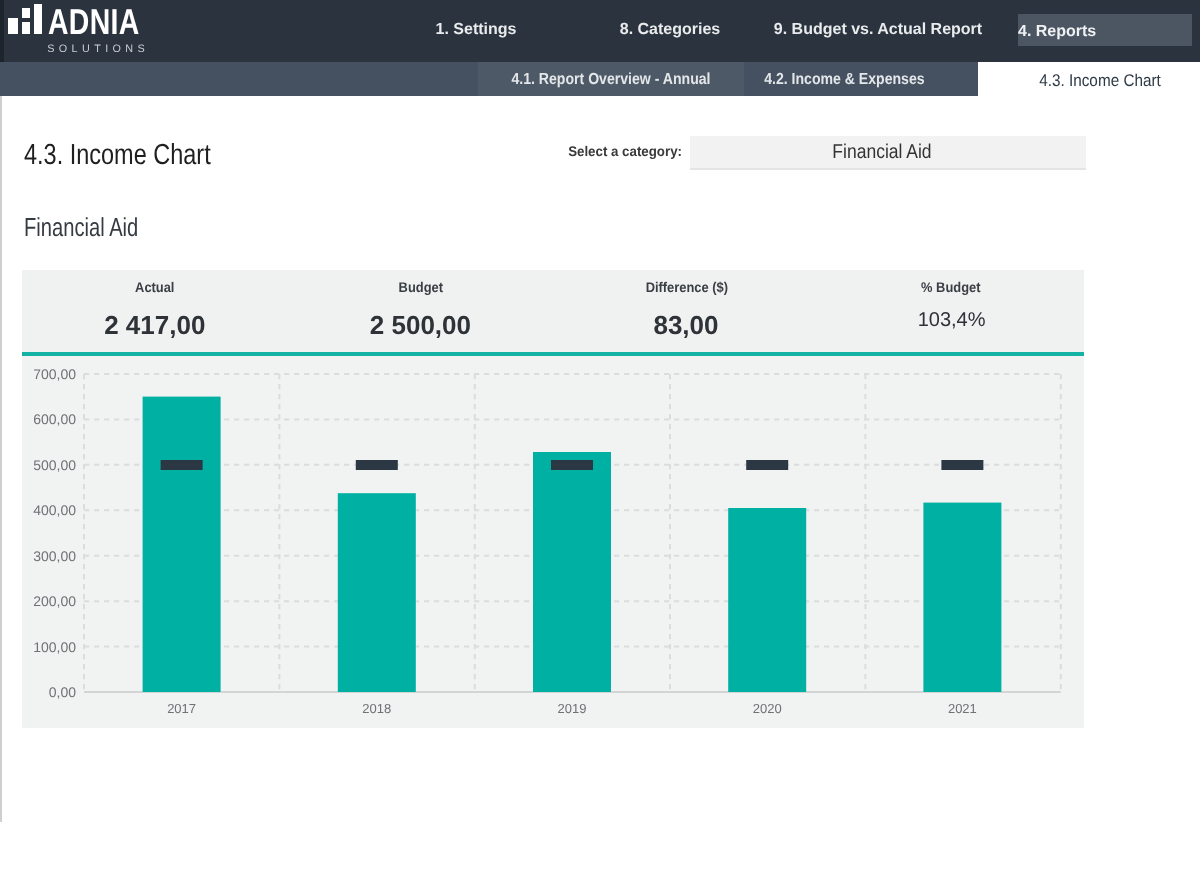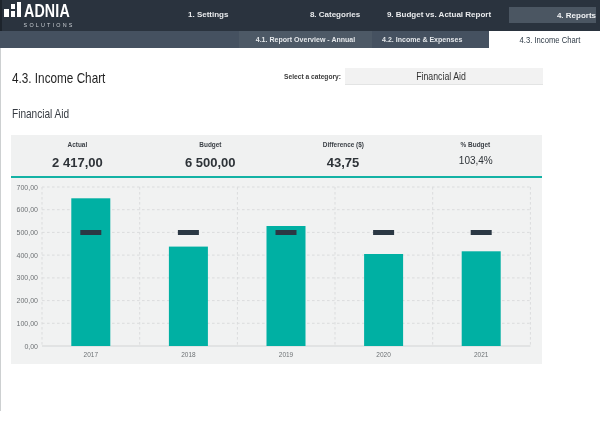--- a/index.html
+++ b/index.html
@@ -14,25 +14,25 @@
 <div class="abs" style="left:0;top:0;width:2px;height:31px;background:#1d242c;"></div>
 
 <div class="abs" style="left:4.2px;top:9.2px;width:5px;height:7.5px;background:#fff;"></div>
 <div class="abs" style="left:10.8px;top:4.2px;width:4.2px;height:5px;background:#fff;"></div>
 <div class="abs" style="left:10.8px;top:10.8px;width:4.2px;height:5.9px;background:#fff;"></div>
 <div class="abs" style="left:16.7px;top:2px;width:4.1px;height:14.7px;background:#fff;"></div>
 
 <div class="abs" style="left:24.2px;top:0.9px;width:80px;font-size:18px;font-weight:bold;color:#fff;letter-spacing:0.2px;transform:scaleX(0.79);transform-origin:left top;">ADNIA</div>
 <div class="abs" style="left:23.6px;top:21.8px;width:80px;font-size:5.4px;color:#c9ced3;letter-spacing:2.2px;">SOLUTIONS</div>
 
-<div class="abs" style="left:188px;top:10px;width:100px;text-align:left;font-size:8px;font-weight:bold;color:#e9ebed;">1. Settings</div>
+<div class="abs" style="left:188px;top:10px;width:100px;text-align:center;font-size:8px;font-weight:bold;color:#e9ebed;">1. Settings</div>
 <div class="abs" style="left:285px;top:10px;width:100px;text-align:center;font-size:8px;font-weight:bold;color:#e9ebed;">8. Categories</div>
 <div class="abs" style="left:370px;top:10px;width:138px;text-align:center;font-size:8px;font-weight:bold;color:#e9ebed;">9. Budget vs. Actual Report</div>
 <div class="abs" style="left:509px;top:7px;width:87px;height:16px;background:#4b5662;"></div>
-<div class="abs" style="left:509px;top:11px;width:87px;text-align:right;font-size:8px;font-weight:bold;color:#f0f2f4;">4. Reports</div>
+<div class="abs" style="left:509px;top:11px;width:87px;text-align:left;font-size:8px;font-weight:bold;color:#f0f2f4;">4. Reports</div>
 
 <div class="abs" style="left:0;top:31px;width:600px;height:17px;background:#455160;"></div>
 <div class="abs" style="left:238.5px;top:31px;width:133px;height:17px;background:#4d5966;"></div>
 <div class="abs" style="left:238.5px;top:35px;width:133px;text-align:center;font-size:8px;font-weight:bold;color:#e4e7ea;transform:scaleX(0.88);">4.1. Report Overview - Annual</div>
 <div class="abs" style="left:371.5px;top:35px;width:100.4px;text-align:center;font-size:8px;font-weight:bold;color:#e4e7ea;transform:scaleX(0.88);">4.2. Income &amp; Expenses</div>
 <div class="abs" style="left:488.5px;top:31px;width:111.5px;height:17px;background:#ffffff;"></div>
 <div class="abs" style="left:494px;top:35px;width:112px;text-align:center;font-size:8.5px;color:#2e3a46;transform:scaleX(0.9);">4.3. Income Chart</div>
 
 <div class="abs" style="left:0;top:48px;width:1px;height:363px;background:#cdd0d1;"></div>
 
@@ -42,22 +42,22 @@
 <div class="abs" style="left:340px;top:71px;width:202px;text-align:center;font-size:10px;color:#333;transform:scaleX(0.875);">Financial Aid</div>
 
 <div class="abs" style="left:11.5px;top:106.2px;font-size:13px;color:#363b42;transform:scaleX(0.775);transform-origin:left top;white-space:nowrap;">Financial Aid</div>
 
 <div class="abs" style="left:11px;top:135px;width:531px;height:41px;background:#f0f1f1;border-bottom:2px solid #14b2a5;"></div>
 <div class="abs" style="left:11px;top:140.5px;width:132.8px;text-align:center;font-size:7px;font-weight:bold;color:#3a3f45;transform:scaleX(0.92);">Actual</div>
 <div class="abs" style="left:143.8px;top:140.5px;width:132.8px;text-align:center;font-size:7px;font-weight:bold;color:#3a3f45;transform:scaleX(0.92);">Budget</div>
 <div class="abs" style="left:276.6px;top:140.5px;width:132.8px;text-align:center;font-size:7px;font-weight:bold;color:#3a3f45;transform:scaleX(0.92);">Difference ($)</div>
 <div class="abs" style="left:409.4px;top:140.5px;width:132.8px;text-align:center;font-size:7px;font-weight:bold;color:#3a3f45;transform:scaleX(0.92);">% Budget</div>
 <div class="abs" style="left:11px;top:155px;width:132.8px;text-align:center;font-size:13px;font-weight:bold;color:#2e3338;">2 417,00</div>
-<div class="abs" style="left:143.8px;top:155px;width:132.8px;text-align:center;font-size:13px;font-weight:bold;color:#2e3338;">6 500,00</div>
-<div class="abs" style="left:276.6px;top:155px;width:132.8px;text-align:center;font-size:13px;font-weight:bold;color:#2e3338;">43,75</div>
+<div class="abs" style="left:143.8px;top:155px;width:132.8px;text-align:center;font-size:13px;font-weight:bold;color:#2e3338;">2 500,00</div>
+<div class="abs" style="left:276.6px;top:155px;width:132.8px;text-align:center;font-size:13px;font-weight:bold;color:#2e3338;">83,00</div>
 <div class="abs" style="left:409.4px;top:155px;width:132.8px;text-align:center;font-size:10px;font-weight:normal;color:#2e3338;">103,4%</div>
 
 <div class="abs" style="left:11px;top:178px;width:531px;height:186px;background:#f1f2f2;"></div>
 <svg class="abs" style="left:11px;top:178px;" width="531" height="186" viewBox="0 0 531 186">
   <g stroke="#dbdcdd" stroke-width="1" stroke-dasharray="2.6,2.4" fill="none">
 
     <line x1="31" y1="9" x2="519.4" y2="9"></line>
     <line x1="31" y1="31.7" x2="519.4" y2="31.7"></line>
     <line x1="31" y1="54.4" x2="519.4" y2="54.4"></line>
     <line x1="31" y1="77.1" x2="519.4" y2="77.1"></line>

